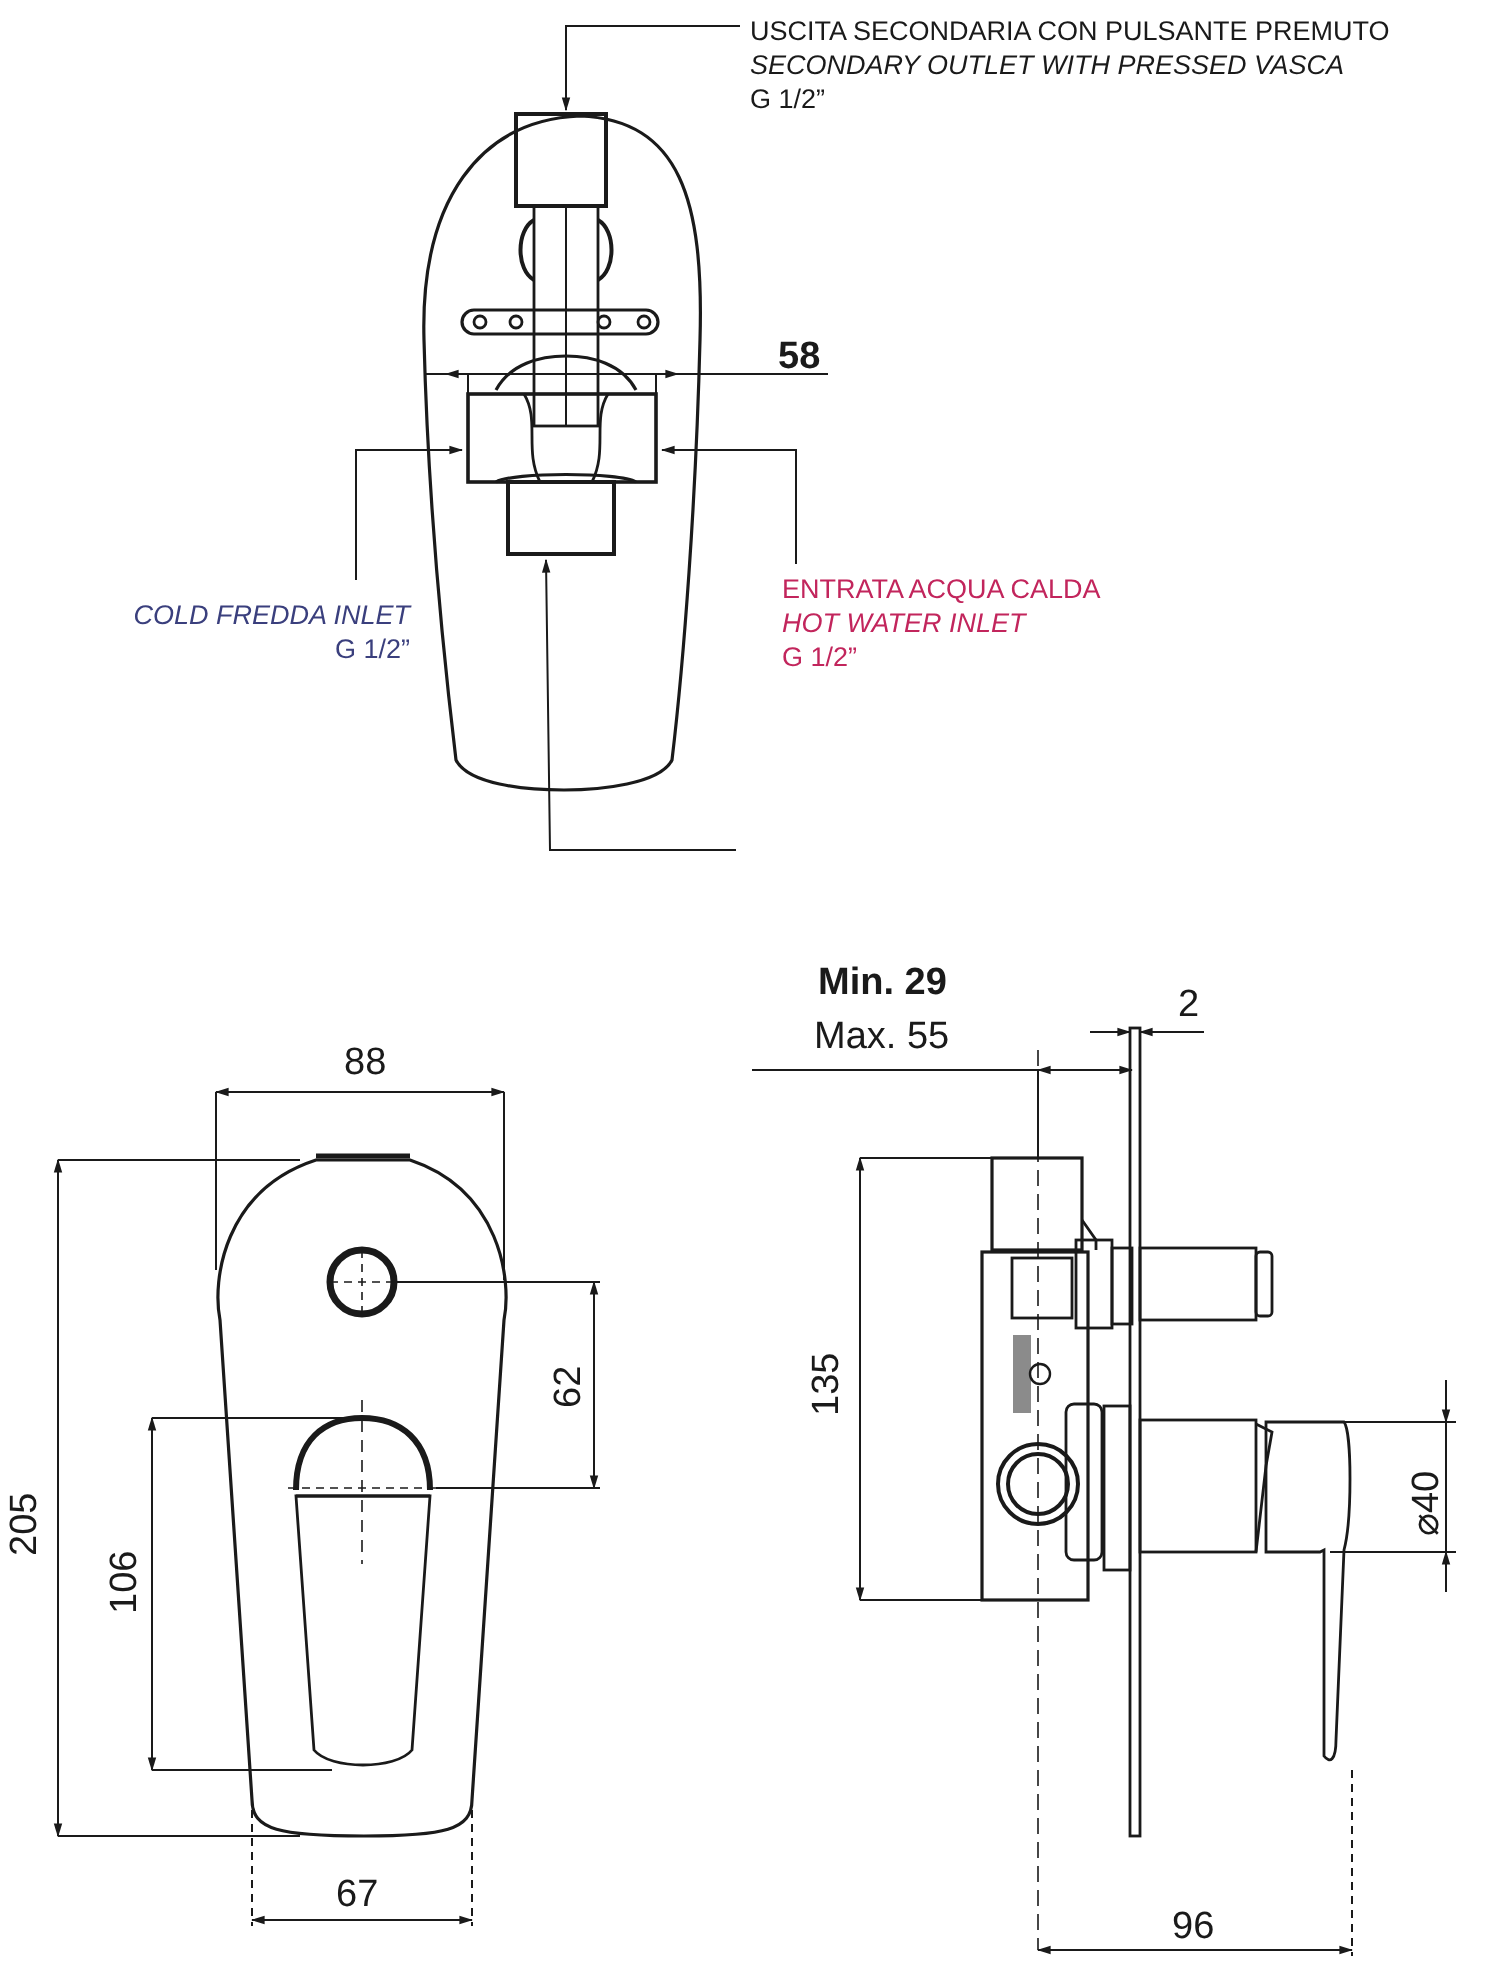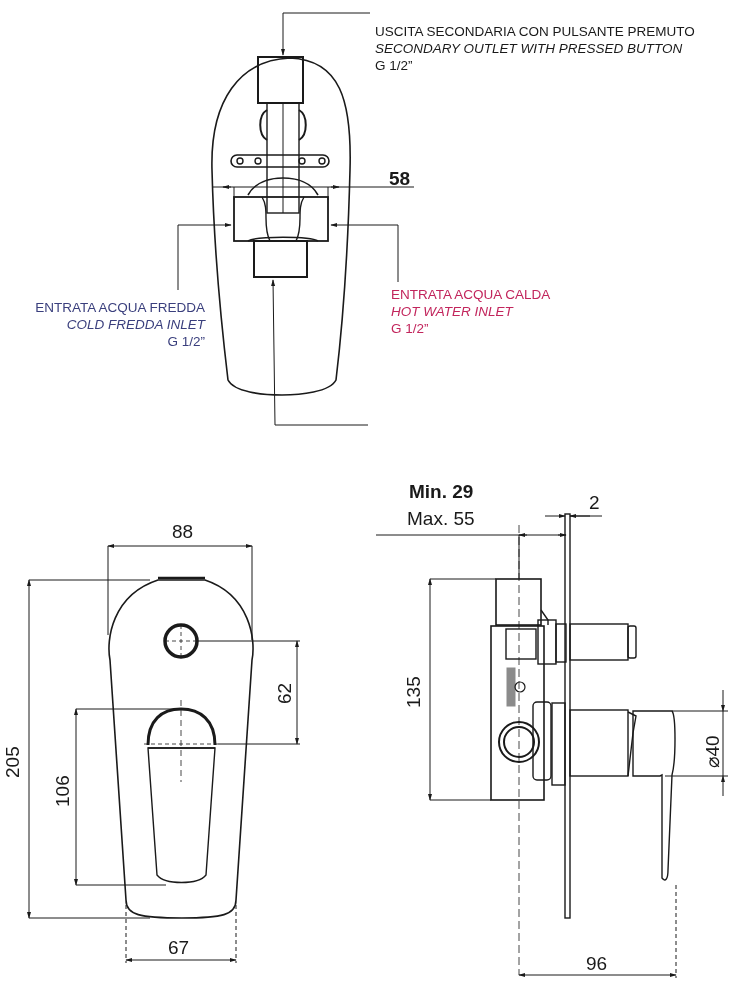--- a/index.html
+++ b/index.html
@@ -142,28 +142,27 @@
     <line x1="723" y1="796" x2="723" y2="776" stroke-width="1" marker-end="url(#arr)"></line>
     <line x1="723" y1="711" x2="723" y2="776" stroke-width="1"></line>
     <line x1="672" y1="711" x2="728" y2="711" stroke-width="1"></line>
     <line x1="665" y1="776" x2="728" y2="776" stroke-width="1"></line>
 
     <line x1="519" y1="975" x2="676" y2="975" stroke-width="1" marker-start="url(#arr)" marker-end="url(#arr)"></line>
     <line x1="676" y1="885" x2="676" y2="978" stroke-width="1" stroke-dasharray="4,3"></line>
   </g>
 </svg>
 
-<div class="lbl" style="left:375px; top:7px;margin-top:16px;">
+<div class="lbl" style="left:375px; top:7px;">
   <span class="up">USCITA SECONDARIA CON PULSANTE PREMUTO</span>
-  <span class="it">SECONDARY OUTLET WITH PRESSED BUTTON</span>
+  <span class="it">SECONDARY OUTLET WITH PRESSED VASCA</span>
   <span class="up">G 1/2”</span>
 </div>
 
 <div class="lbl right" style="left:0px; top:299px; width:205px; color:#3a3f7d;">
-  <span class="up">ENTRATA ACQUA FREDDA</span>
   <span class="it">COLD FREDDA INLET</span>
   <span class="up">G 1/2”</span>
 </div>
 
 <div class="lbl" style="left:391px; top:286px; color:#c2255c;">
   <span class="up">ENTRATA ACQUA CALDA</span>
   <span class="it">HOT WATER INLET</span>
   <span class="up">G 1/2”</span>
 </div>
 

